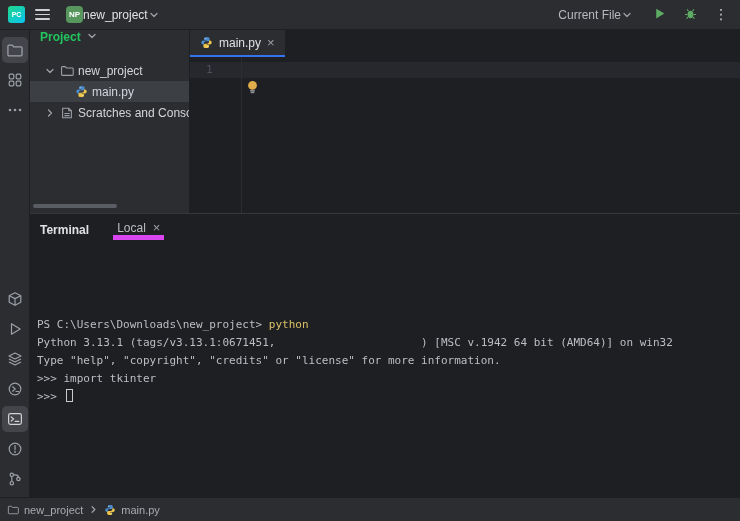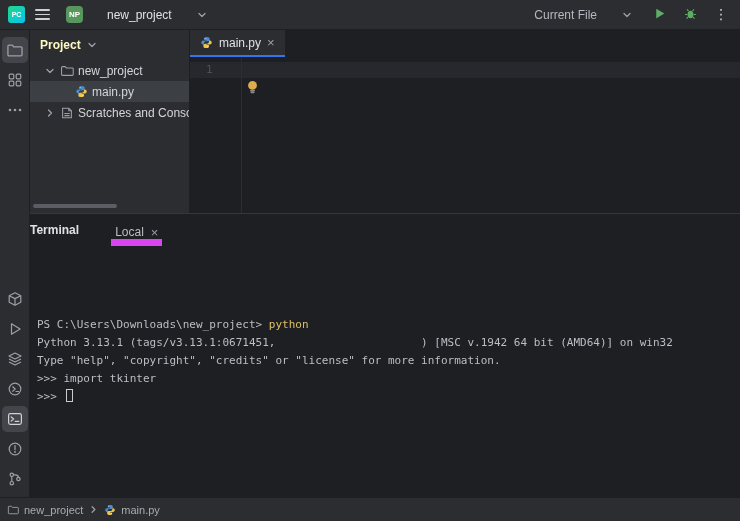--- a/index.html
+++ b/index.html
@@ -7,21 +7,21 @@
   body { font-family: "Liberation Sans", sans-serif; }
   .window { width: 740px; height: 521px; display: flex; flex-direction: column; color: #bcbec4; font-size: 12px; }
 
   
   .titlebar { flex: 0 0 30px; height: 30px; background: #2b2d30; border-bottom: 1px solid #1e1f22;
               display: flex; align-items: center; padding: 0 8px; gap: 10px; }
   .app-logo { width: 17px; height: 17px; border-radius: 3px; background: linear-gradient(140deg,#21d789 0%,#07c3f2 100%);
               display: flex; align-items: center; justify-content: center; color: #fff; font-size: 7px; font-weight: bold; }
   .hamburger { display: inline-flex; flex-direction: column; gap: 3px; width: 15px; cursor: pointer; }
   .hamburger i { display: block; height: 1.5px; background: #ced0d6; border-radius: 1px; }
-  .tb-btn { display: inline-flex; align-items: center; gap: 24px; height: 24px; padding: 0 6px; border: none;
+  .tb-btn { display: inline-flex; align-items: center; gap: 0; height: 24px; padding: 0 6px; border: none;
             background: transparent; color: #dfe1e5; font-size: 12px; border-radius: 4px; cursor: pointer;
             font-family: inherit; }
   .tb-btn.dim { color: #b6b9c0; }
   .np-badge { width: 17px; height: 17px; border-radius: 4px; background: #57965c; color: #fff; font-size: 8px;
               font-weight: bold; display: inline-flex; align-items: center; justify-content: center; }
   .tb-right { margin-left: auto; display: flex; gap: 9px; }
   .icon-btn { border: none; background: transparent; cursor: pointer; display: inline-flex; align-items: center;
               justify-content: center; width: 22px; height: 22px; border-radius: 4px; }
   .kebab { color: #ced0d6; font-size: 14px; line-height: 1; }
 
@@ -34,22 +34,22 @@
   .rail button { width: 26px; height: 26px; margin: 2px 0; border: none; background: transparent; border-radius: 5px;
                  display: flex; align-items: center; justify-content: center; cursor: pointer; }
   .rail button.active { background: #43454a; }
   .rail .spacer { flex: 1 1 auto; }
 
   
   .top { flex: 0 0 183px; height: 183px; display: flex; min-width: 0; }
 
   .project { flex: 0 0 160px; width: 160px; background: #2b2d30; border-right: 1px solid #1e1f22;
              position: relative; display: flex; flex-direction: column; }
-  .pp-header { flex: 0 0 30px; display: flex; align-items: center; gap: 5px; padding-left: 10px;
-               color: #fef9c3; font-weight: 600; cursor: pointer; }
+  .pp-header { flex: 0 0 30px; display: flex; align-items: flex-start; gap: 5px; padding-left: 10px;
+               color: #22c55e; font-weight: 600; cursor: pointer; }
   .tree { flex: 1; overflow: hidden; }
   .row { height: 21px; display: flex; align-items: center; gap: 4px; color: #d3d5db; cursor: pointer; white-space: nowrap; }
   .row.selected { background: #3c3f44; }
   .r1 { padding-left: 14px; }
   .r2 { padding-left: 45px; }
   .r3, .r4 { padding-left: 14px; }
   .hscroll { position: absolute; left: 3px; bottom: 5px; width: 84px; height: 4px; border-radius: 2px; background: #5a5d63; cursor: pointer; }
 
   .editor { flex: 1 1 auto; display: flex; flex-direction: column; background: #1e1f22; min-width: 0; }
   .tabbar { flex: 0 0 28px; height: 28px; background: #1e1f22; display: flex; border-bottom: 1px solid #1e1f22; }
@@ -59,24 +59,24 @@
   .tab .close { color: #9da0a8; font-size: 13px; line-height: 1; cursor: pointer; }
   .editor-body { position: relative; flex: 1; font-family: "DejaVu Sans Mono", monospace; font-size: 11px; }
   .caret-line { position: absolute; left: 0; right: 0; top: 4px; height: 16px; background: #26282e; }
   .gutter { position: absolute; left: 0; top: 0; bottom: 0; width: 52px; border-right: 1px solid #2b2d31;
             color: #4e5157; padding: 5px 0 0 16px; }
   .bulb { position: absolute; left: 56px; top: 22px; cursor: pointer; }
 
   
   .terminal { flex: 1 1 auto; display: flex; flex-direction: column; background: #1e1f22;
               border-top: 1px solid #35373b; min-height: 0; }
-  .term-header { flex: 0 0 32px; height: 32px; display: flex; align-items: flex-end; gap: 32px; }
+  .term-header { flex: 0 0 32px; height: 32px; display: flex; align-items: center; padding-left: 10px; gap: 24px; }
   .term-title { align-self: center; font-weight: bold; color: #dfe1e5; font-size: 12px; }
   .term-tab { display: flex; align-items: center; gap: 7px; color: #bcbec4; padding: 0 4px;
-              border-bottom: 7px solid #d946ef; cursor: pointer; }
+              border-bottom: 5px solid #d946ef; cursor: pointer; }
   .term-tab .close { color: #9da0a8; font-size: 13px; line-height: 1; }
   .term-body { flex: 1; font-family: "DejaVu Sans Mono", monospace; font-size: 11px; line-height: 18px;
                color: #bcbec4; padding: 70px 0 0 7px; white-space: pre; overflow: hidden; cursor: text; }
   .cursor { display: inline-block; width: 7px; height: 13px; border: 1px solid #c9cbd0; vertical-align: -2px; margin-left: 2px; }
 
   
   .statusbar { flex: 0 0 24px; height: 24px; background: #2b2d30; border-top: 1px solid #1e1f22;
                display: flex; align-items: center; padding: 0 7px; font-size: 11px; color: #a8abb2; gap: 5px; }
   .crumb { cursor: pointer; }
 

